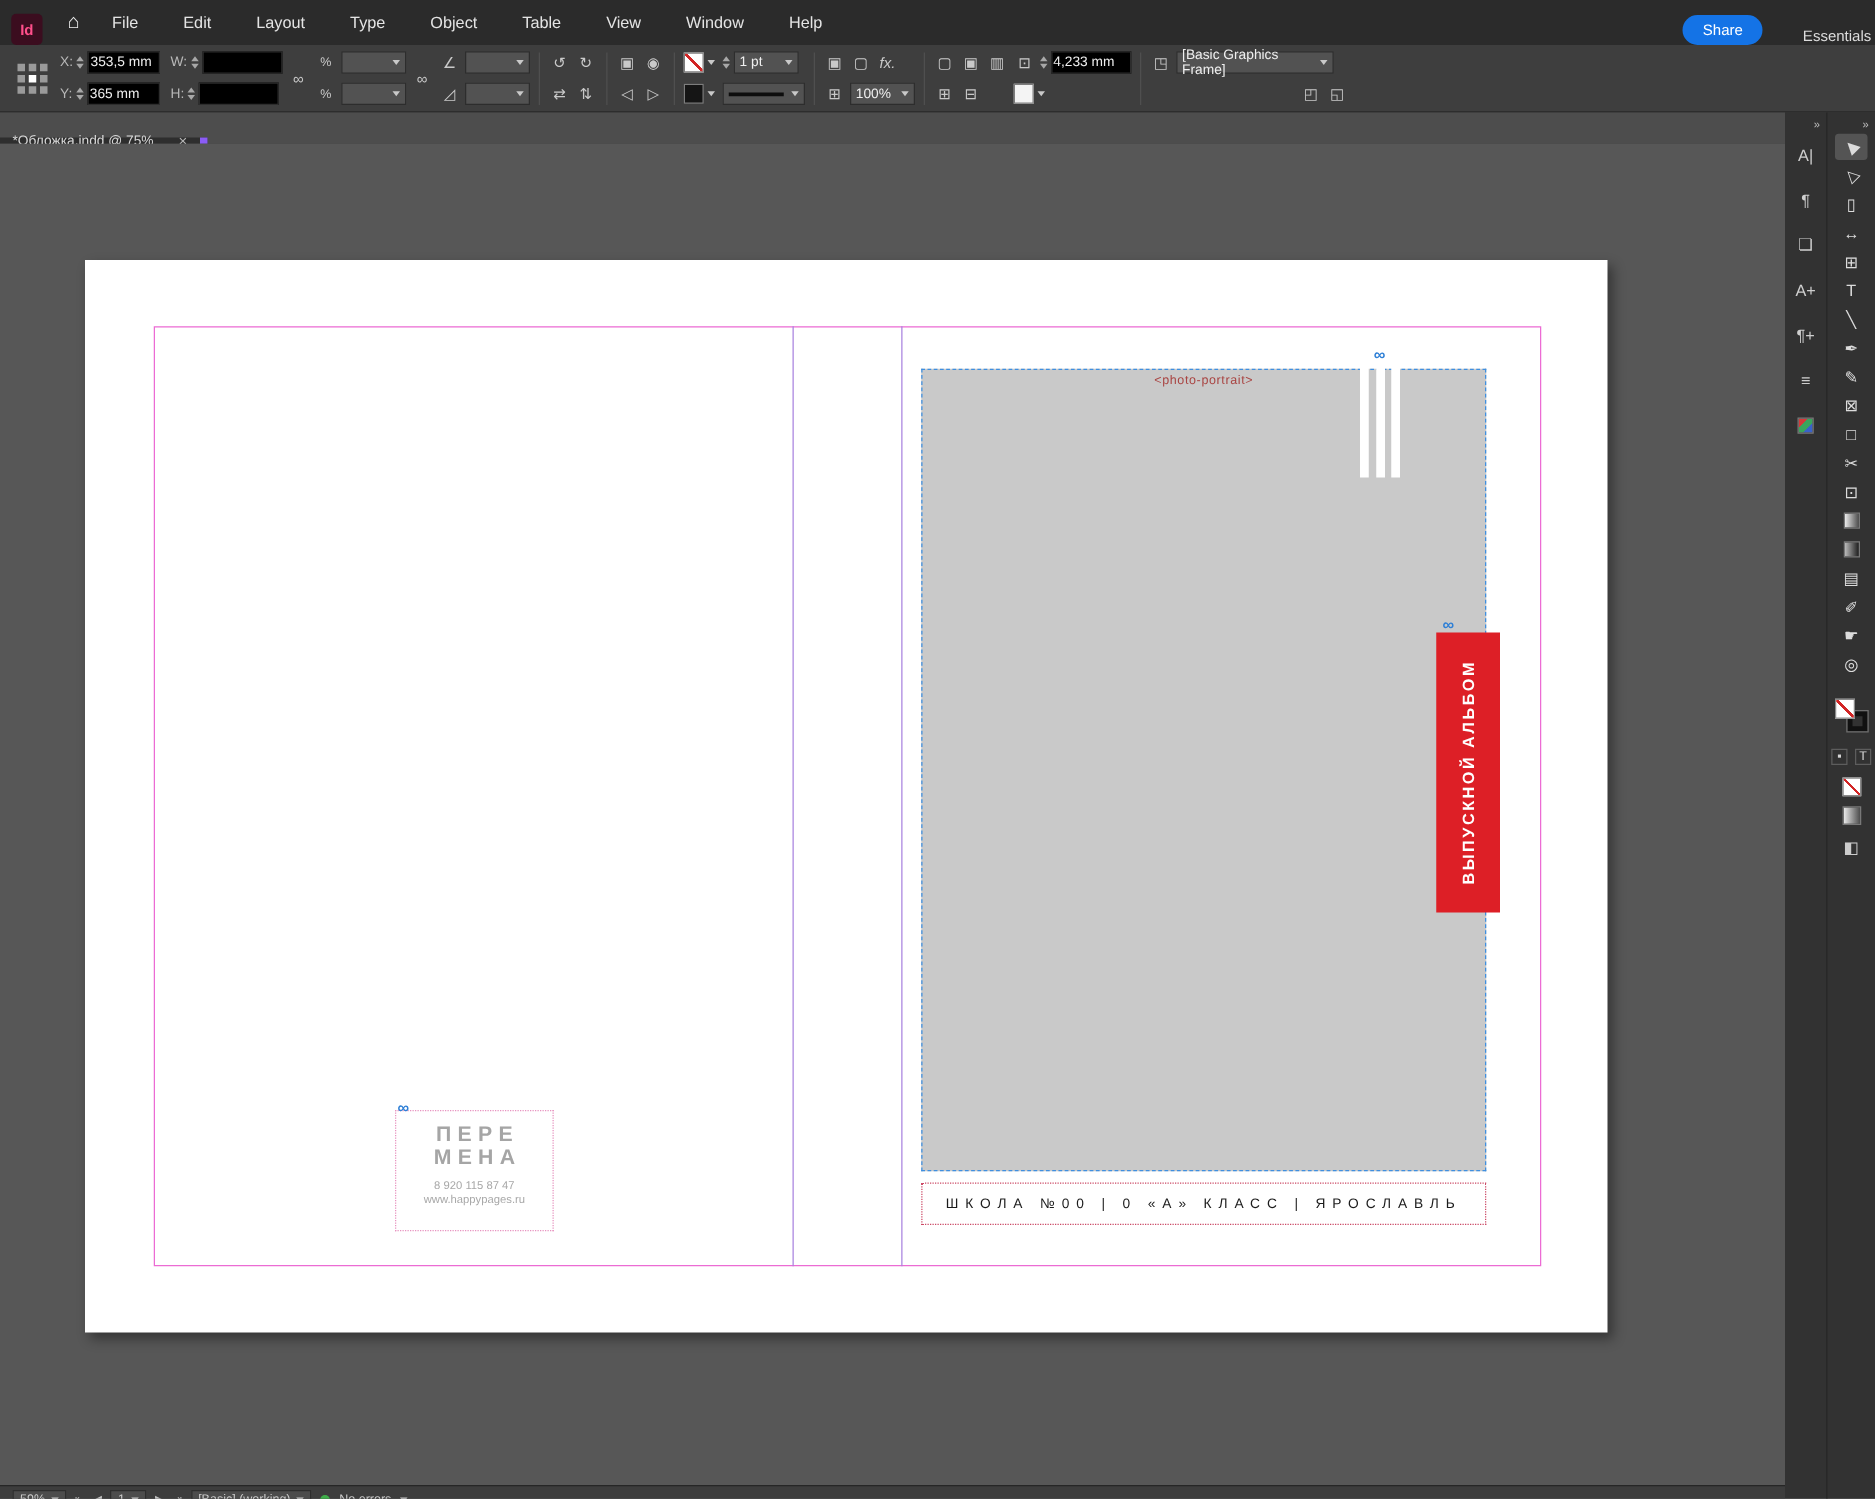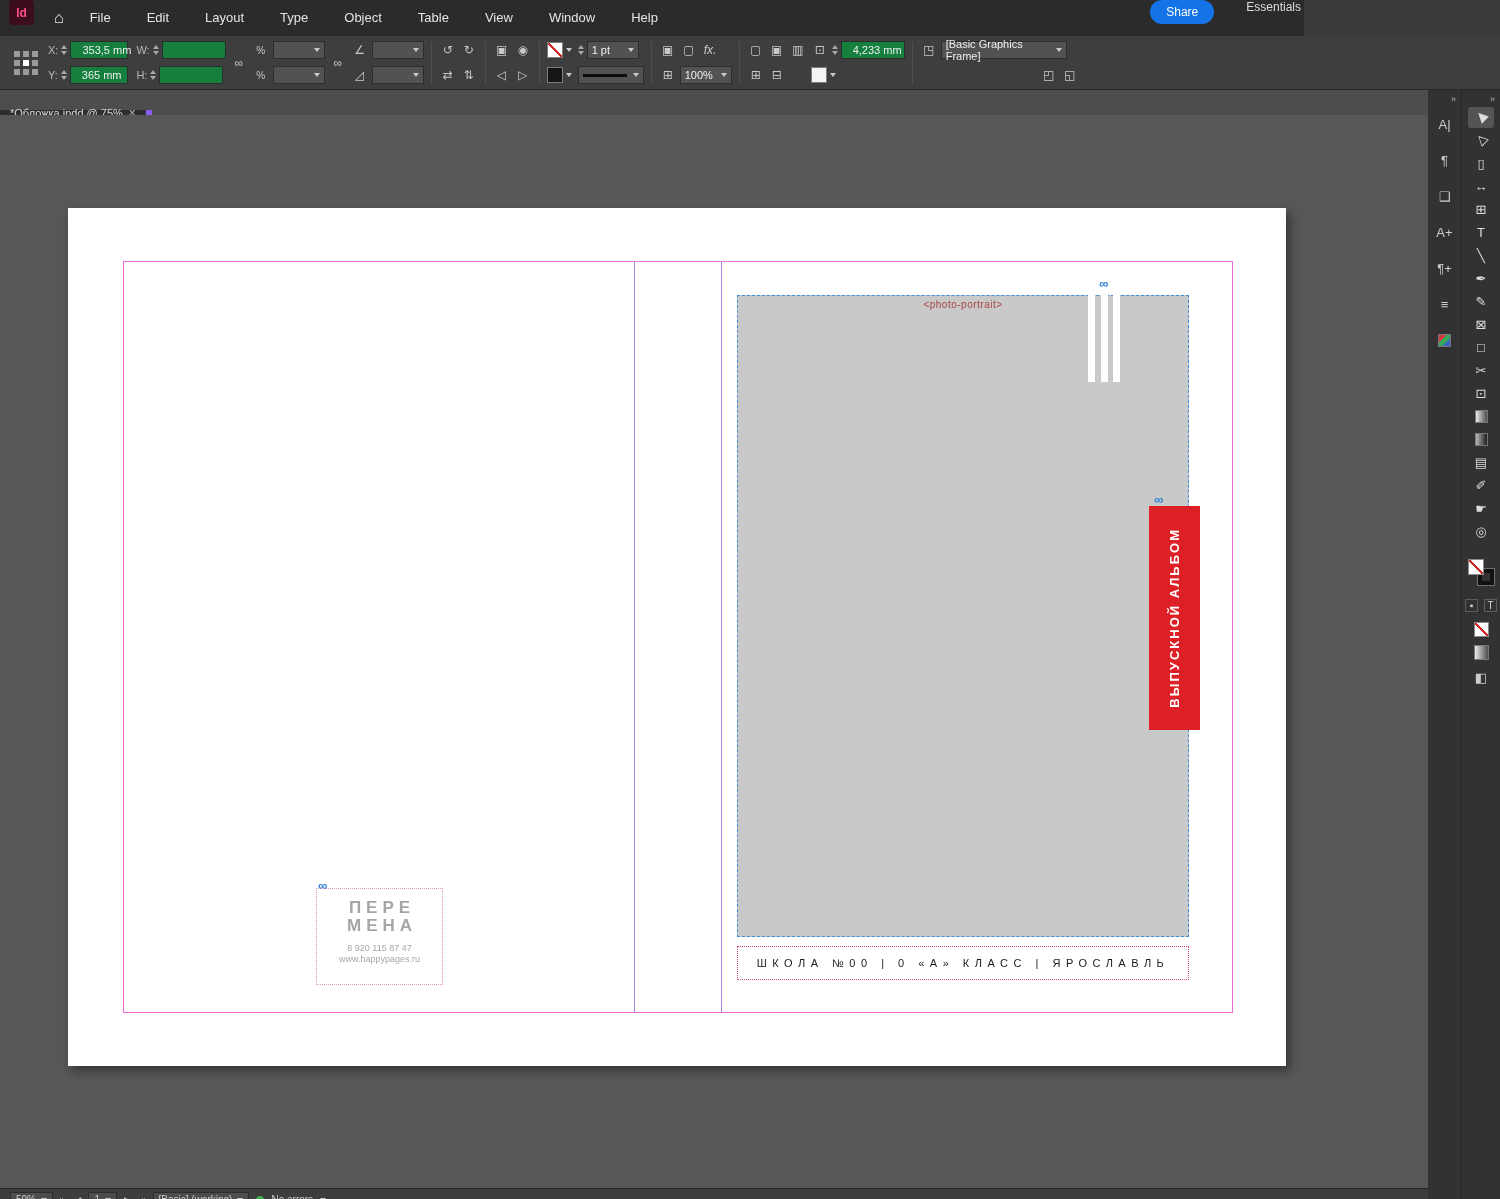--- a/index.html
+++ b/index.html
@@ -1,20 +1,20 @@
 <!DOCTYPE html>
 <html><head>
 <meta charset="utf-8">
 <style>
   * { box-sizing: border-box; margin: 0; padding: 0; }
   html,body { width:1500px; height:1199px; overflow:hidden; }
   body { position:relative; background:#3a3a3a; font-family:"Liberation Sans","DejaVu Sans",sans-serif; }
 
   
-  .app-bar { position:absolute; top:0; left:0; width:1304px; height:36px; background:#2b2b2b; display:flex; align-items:flex-start; }
+  .app-bar { position:absolute; top:0; left:0; width:1500px; height:36px; background:#2b2b2b; display:flex; align-items:flex-end; }
   .id-logo { width:25px; height:25px; margin-left:9px; background:#3b0d1f; color:#ff4f8b; font-weight:bold; font-size:12px; display:flex; align-items:center; justify-content:center; border-radius:4px; }
   .home { margin-left:20px; color:#ececec; font-size:16px; line-height:36px; }
   .menus { display:flex; margin-left:14px;gap:12px; }
   .menus span { padding:0 12px; font-size:13px; color:#e4e4e4; line-height:36px; white-space:nowrap; }
   .spacer { flex:1; }
   .share-btn { background:#1473e6; color:#fff; font-size:12px; padding:5px 16px; border-radius:14px; margin-right:32px; }
   .workspace { color:#dcdcdc; font-size:12px; margin-right:3px; white-space:nowrap; }
 
   
   .cp { position:absolute; top:36px; left:0; width:1500px; height:54px; background:#3e3e3e; border-bottom:1px solid #282828; display:flex; align-items:center; color:#c8c8c8; }
@@ -22,36 +22,36 @@
   .proxy { width:24px; height:24px; margin:0 10px 0 14px; display:grid; grid-template-columns:repeat(3,1fr); grid-template-rows:repeat(3,1fr); gap:3px; flex:none; }
   .proxy i { background:#9a9a9a; }
   .proxy i.c { background:#ffffff; }
   .col { display:flex; flex-direction:column; gap:4px; flex:none; }
   .row { display:flex; align-items:center; height:21px; gap:3px; }
   .lbl { font-size:11px; color:#b8b8b8; }
   .stp { display:flex; flex-direction:column; gap:2px; }
   .stp b { width:0; height:0; border-left:3px solid transparent; border-right:3px solid transparent; }
   .stp b.up { border-bottom:4px solid #a8a8a8; }
   .stp b.dn { border-top:4px solid #a8a8a8; }
-  .fld { background:#15803d; border:1px solid #2d2d2d; height:18px; display:flex; align-items:center; padding:0 11px; font-size:11px; color:#efefef; white-space:nowrap; }
+  .fld { background:#000000; border:1px solid #2d2d2d; height:18px; display:flex; align-items:center; padding:0 1px; font-size:11px; color:#efefef; white-space:nowrap; }
   .w58 { width:58px; } .w64 { width:64px; } .w52 { width:52px; } .w66 { width:66px; } .w150 { width:126px; }
   .combo { background:#525252; border:1px solid #2d2d2d; height:18px; display:flex; align-items:center; justify-content:space-between; padding:0 4px; font-size:11px; color:#efefef; }
   .tri { width:0; height:0; border-left:3.5px solid transparent; border-right:3.5px solid transparent; border-top:4px solid #c9c9c9; flex:none; }
   .cp-ic { width:18px; text-align:center; font-size:12px; color:#c9c9c9; flex:none; }
   .cp-ic.sm { font-size:10px; }
   .fx { font-style:italic; font-size:12px; color:#c9c9c9; padding:0 3px; }
   .swatch { width:16px; height:16px; border:1px solid #7d7d7d; background:#fff; position:relative; flex:none; }
   .swatch.none::after { content:""; position:absolute; inset:0; background:linear-gradient(to top right,transparent 44%,#d22525 45%,#d22525 55%,transparent 56%); }
   .swatch.black { background:#151515; }
   .swatch.white { background:#f4f4f4; }
   .line-preview { width:44px; height:3px; background:#0d0d0d; }
 
   
   .tab-bar { position:absolute; top:90px; left:0; width:1428px; height:25px; background:#4d4d4d; display:flex; }
-  .doc-tab { background:#2e2e2e; padding:0 10px; display:flex; align-items:center; gap:6px; font-size:11px; color:#d8d8d8; border-right:6px solid #8b5cf6; white-space:nowrap;margin-top:20px; }
+  .doc-tab { background:#2e2e2e; padding:0 10px; display:flex; align-items:center; gap:20px; font-size:11px; color:#d8d8d8; border-right:6px solid #8b5cf6; white-space:nowrap;margin-top:20px; }
   .doc-tab .x { color:#b8b8b8; font-size:12px; }
 
   
   .canvas { position:absolute; top:115px; left:0; width:1428px; height:1073px; background:#575757; overflow:hidden; }
   .paper { position:absolute; left:68px; top:93px; width:1218px; height:858px; background:#ffffff; box-shadow:4px 5px 9px rgba(0,0,0,.38); }
   .g-margin { position:absolute; left:55px; top:53px; width:1110px; height:752px; border:1px solid #ec6bd4; }
   .g-spine { position:absolute; top:53px; height:752px; width:0; border-left:1px solid #a984e0; }
   .gs1 { left:566px; } .gs2 { left:653px; }
 
   .photo-frame { position:absolute; left:669px; top:87px; width:452px; height:642px; background:#c9c9c9; border:1px dashed #3f8fe0; }

